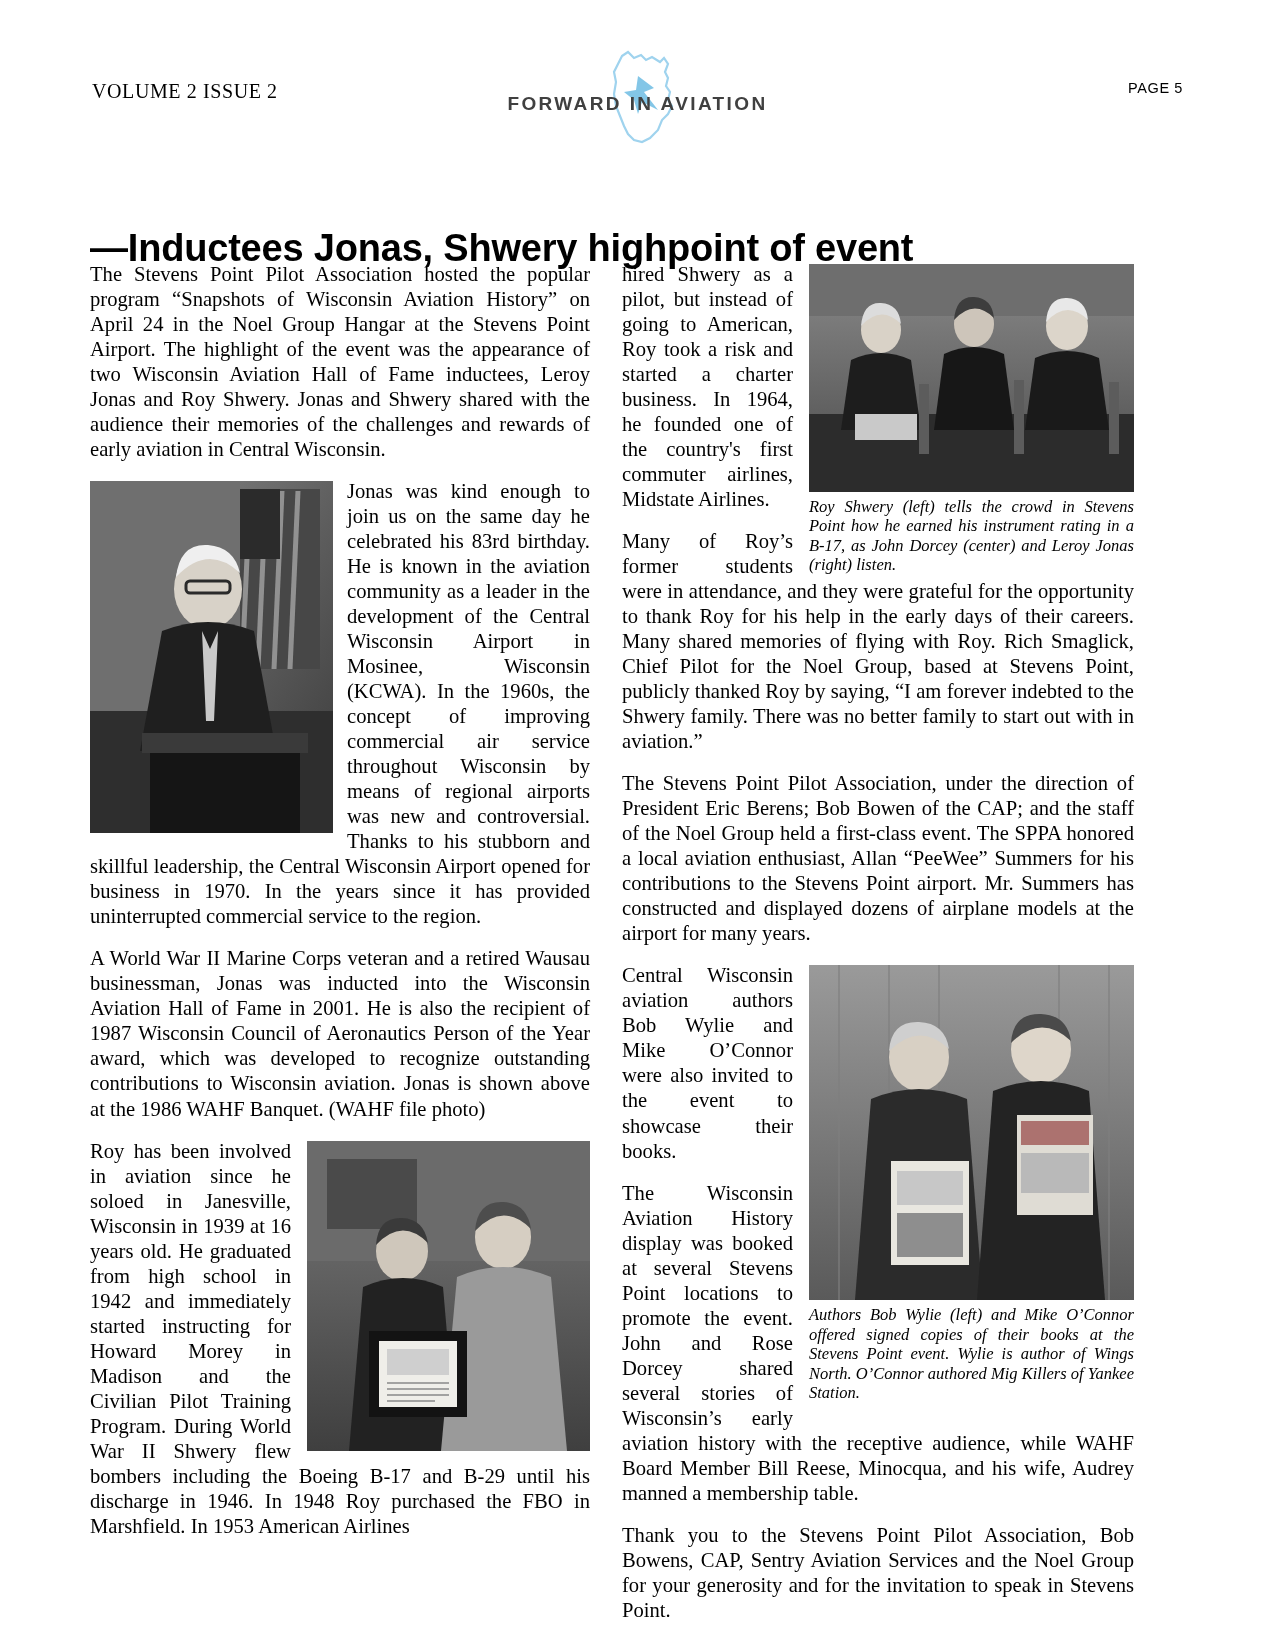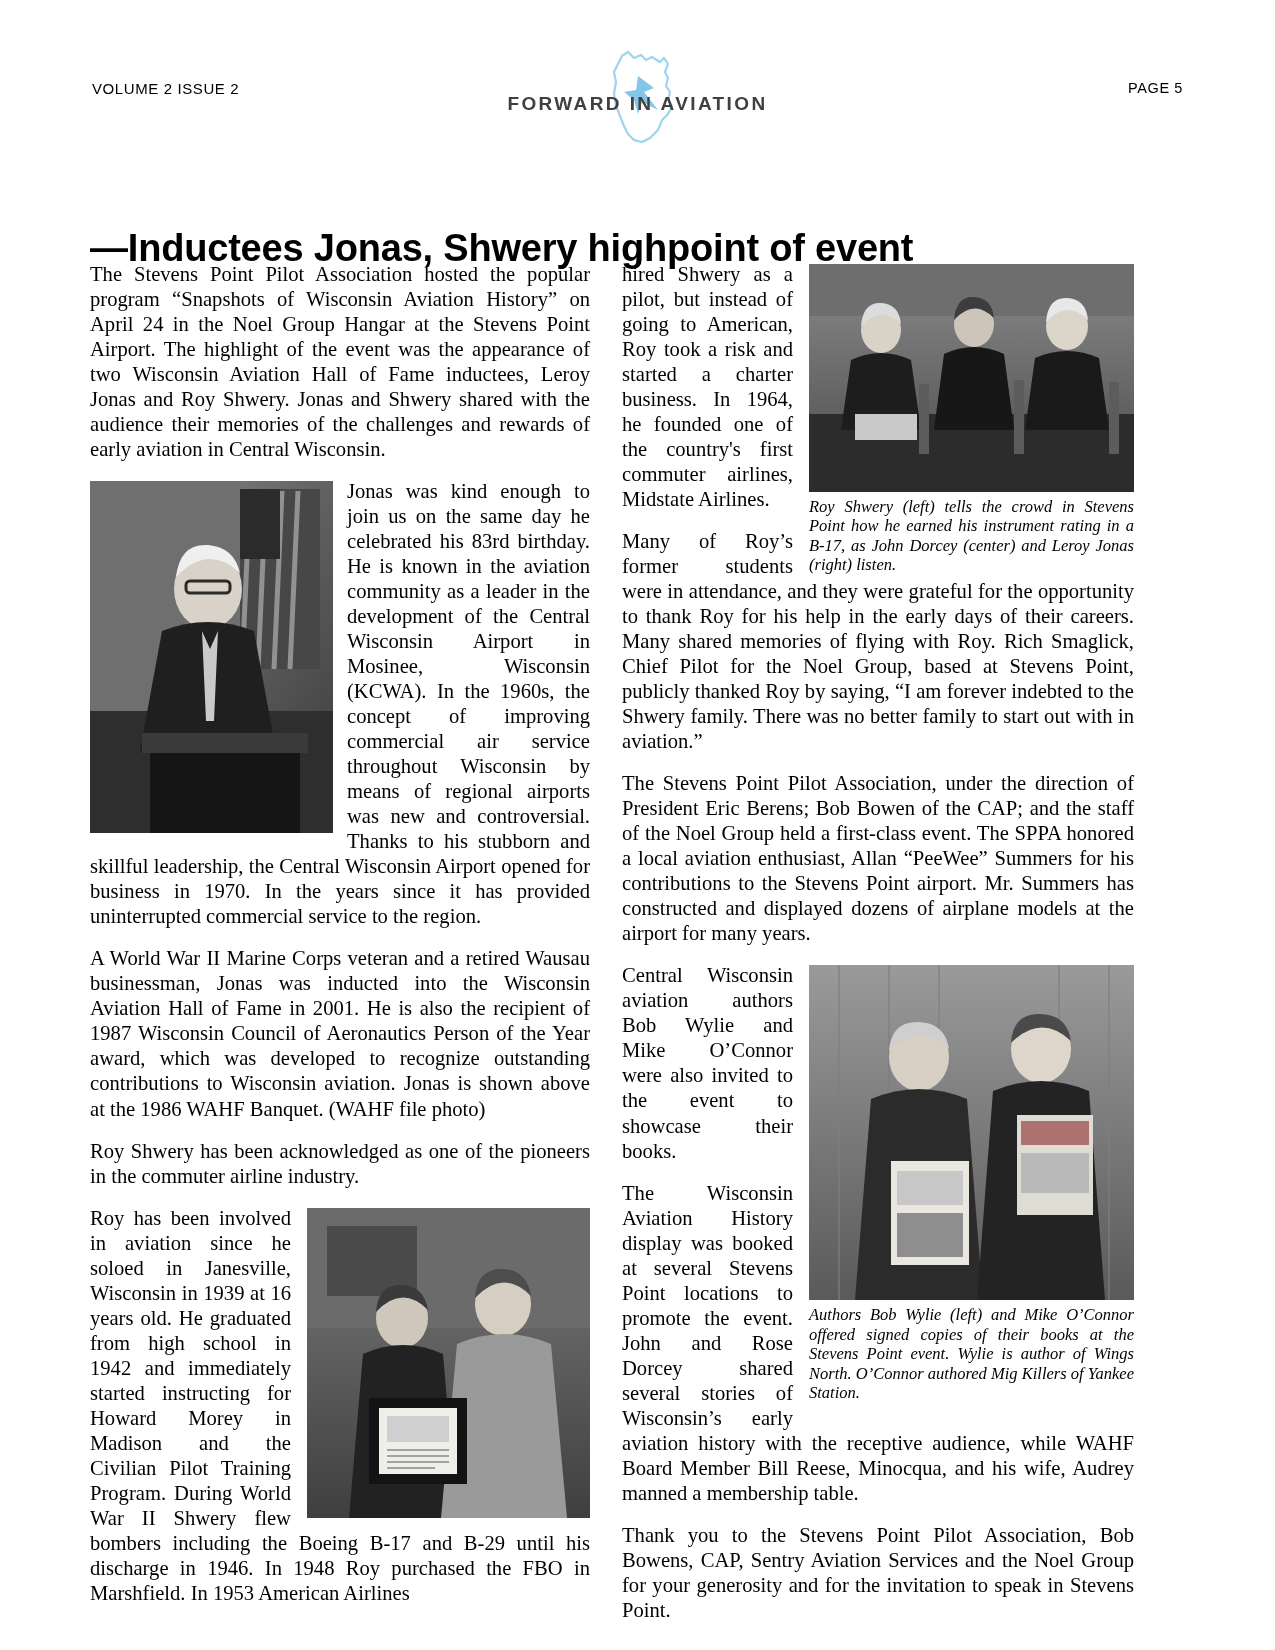--- a/index.html
+++ b/index.html
@@ -28,22 +28,22 @@
     position: absolute;
     top: 70px;
     left: 92px;
     right: 92px;
     height: 60px;
   }
   .vol {
     position: absolute;
     left: 0;
     top: 10px;
-    font-family: Liberation Sans, sans-serif;
-    font-size: 15px;
+    font-family: Liberation Serif, serif;
+    font-size: 20px;
     letter-spacing: 0.6px;
     color: #000;
   }
   .pageno {
     position: absolute;
     right: 0;
     top: 10px;
     font-family: "Liberation Sans", sans-serif;
     font-size: 14.5px;
     letter-spacing: 0.6px;
@@ -210,21 +210,20 @@
         </svg>
       </div>
     </div>
 
     <p>Jonas was kind enough to join us on the same day he celebrated his 83rd birthday. He is known in the aviation community as a leader in the development of the Central Wisconsin Airport in Mosinee, Wisconsin (KCWA). In the 1960s, the concept of improving commercial air service throughout Wisconsin by means of regional airports was new and controversial. Thanks to his stubborn and skillful leadership, the Central Wisconsin Airport opened for business in 1970. In the years since it has provided uninterrupted commercial service to the region.</p>
 
     <div class="clearfix"></div>
 
     <p>A World War II Marine Corps veteran and a retired Wausau businessman, Jonas was inducted into the Wisconsin Aviation Hall of Fame in 2001. He is also the recipient of 1987 Wisconsin Council of Aeronautics Person of the Year award, which was developed to recognize outstanding contributions to Wisconsin aviation. Jonas is shown above at the 1986 WAHF Banquet.  (WAHF file photo)</p>
 
-    <p>Roy Shwery has been acknowledged as one of the pioneers in the commuter airline industry.</p>
 
     <div class="fl-right">
       <div class="photo img-shwery-gift">
         <svg class="grain" viewBox="0 0 283 310" preserveAspectRatio="none">
           <defs>
             <linearGradient id="gs" x1="0" y1="0" x2="0" y2="1">
               <stop offset="0%" stop-color="#7a7a7a"></stop>
               <stop offset="100%" stop-color="#3f3f3f"></stop>
             </linearGradient>
           </defs>

